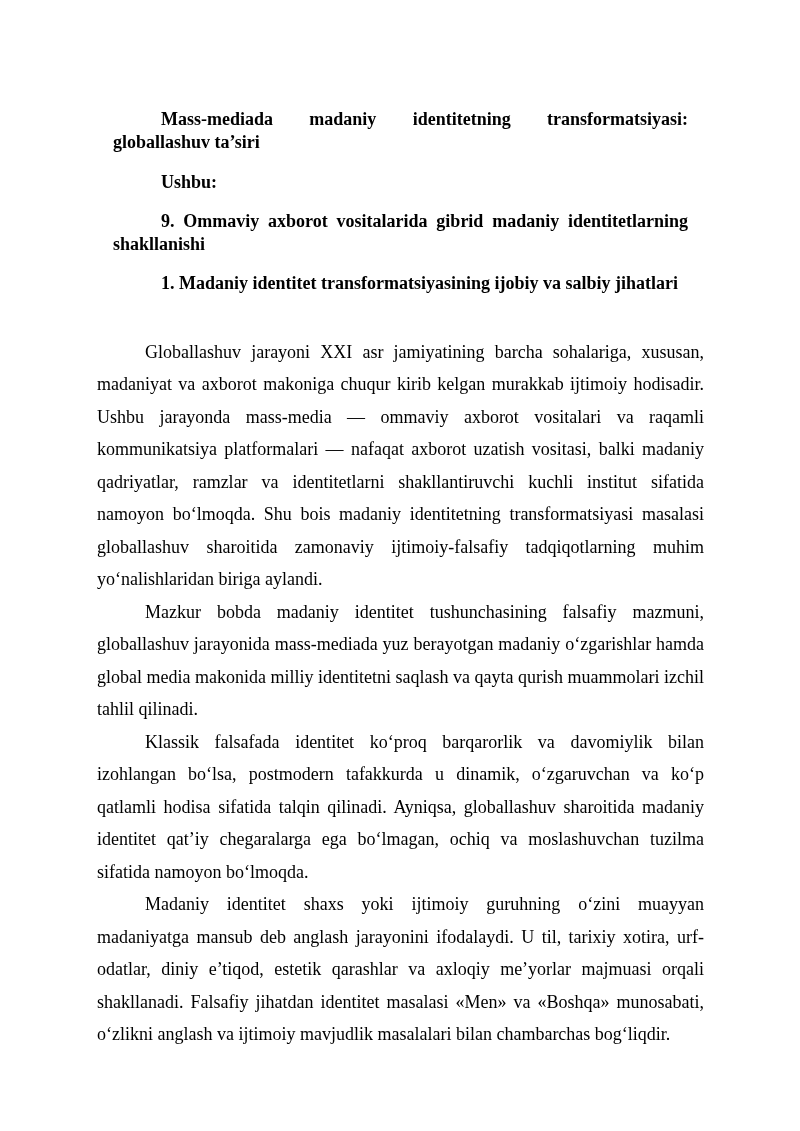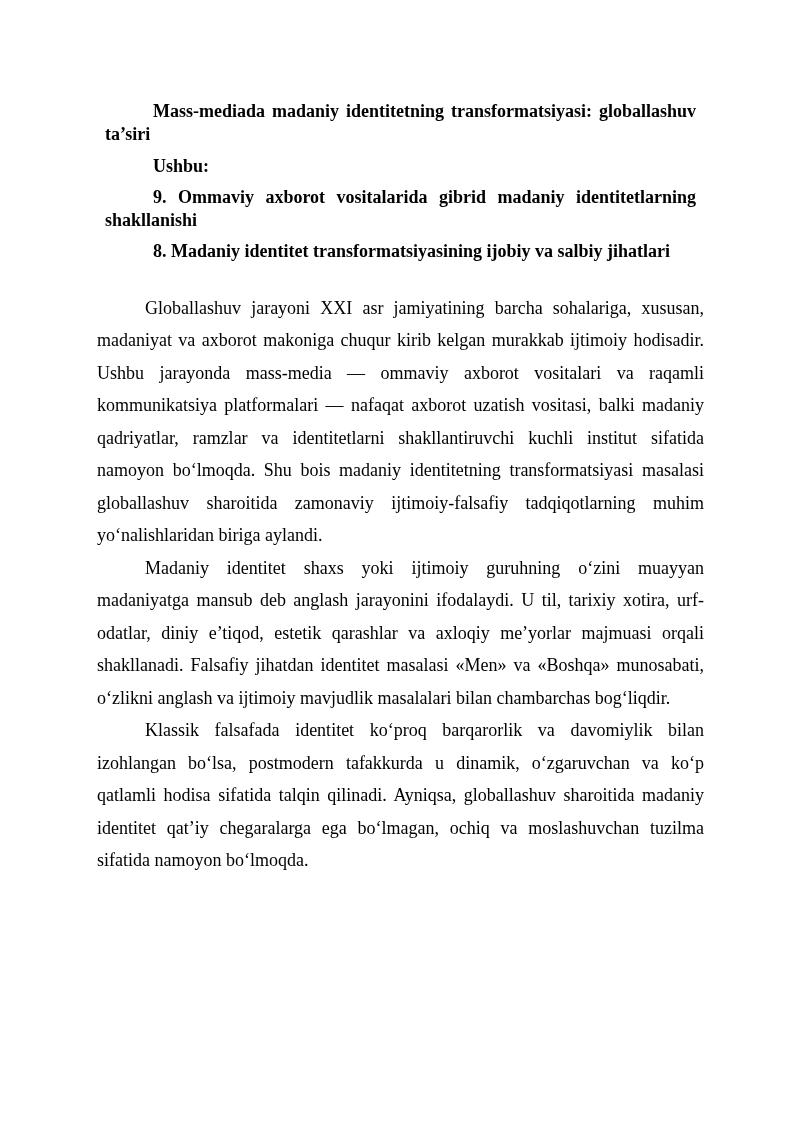--- a/index.html
+++ b/index.html
@@ -12,48 +12,49 @@
     box-sizing: border-box;
     width: 800px;
     height: 1131px;
     background: #ffffff;
     color: #000000;
     padding: 92px 96px 0 97px;
     font-family: "Liberation Serif", "DejaVu Serif", serif;
     overflow: hidden;
   }
   .heading p {
-    margin: 8px;
+    margin: 16px;
     font-weight: bold;
     font-size: 18px;
     line-height: 23.3px;
     text-align: justify;
     text-indent: 48px;
   }
   .bodytext {
-    margin-top: 28px;
+    margin-top: 40px;
   }
   .bodytext p {
     margin: 0;
     font-size: 18px;
     line-height: 32.5px;
     text-align: justify;
     text-indent: 48px;
   }
 </style>
 </head>
 <body>
 
 <div class="page">
   <div class="heading">
     <p>Mass-mediada madaniy identitetning transformatsiyasi: globallashuv ta’siri</p>
     <p>Ushbu:</p>
     <div>
         <p>9. Ommaviy axborot vositalarida gibrid madaniy identitetlarning shakllanishi</p>
-        <p>8. Madaniy identitet transformatsiyasining ijobiy va salbiy jihatlari</p>
+        <p>1. Madaniy identitet transformatsiyasining ijobiy va salbiy jihatlari</p>
       </div>
   </div>
   <div class="bodytext">
       <p>Globallashuv jarayoni XXI asr jamiyatining barcha sohalariga, xususan, madaniyat va axborot makoniga chuqur kirib kelgan murakkab ijtimoiy hodisadir. Ushbu jarayonda mass-media — ommaviy axborot vositalari va raqamli kommunikatsiya platformalari — nafaqat axborot uzatish vositasi, balki madaniy qadriyatlar, ramzlar va identitetlarni shakllantiruvchi kuchli institut sifatida namoyon bo‘lmoqda. Shu bois madaniy identitetning transformatsiyasi masalasi globallashuv sharoitida zamonaviy ijtimoiy-falsafiy tadqiqotlarning muhim yo‘nalishlaridan biriga aylandi.</p>
+      <p>Mazkur bobda madaniy identitet tushunchasining falsafiy mazmuni, globallashuv jarayonida mass-mediada yuz berayotgan madaniy o‘zgarishlar hamda global media makonida milliy identitetni saqlash va qayta qurish muammolari izchil tahlil qilinadi.</p>
+      <p>Klassik falsafada identitet ko‘proq barqarorlik va davomiylik bilan izohlangan bo‘lsa, postmodern tafakkurda u dinamik, o‘zgaruvchan va ko‘p qatlamli hodisa sifatida talqin qilinadi. Ayniqsa, globallashuv sharoitida madaniy identitet qat’iy chegaralarga ega bo‘lmagan, ochiq va moslashuvchan tuzilma sifatida namoyon bo‘lmoqda.</p>
       <p>Madaniy identitet shaxs yoki ijtimoiy guruhning o‘zini muayyan madaniyatga mansub deb anglash jarayonini ifodalaydi. U til, tarixiy xotira, urf-odatlar, diniy e’tiqod, estetik qarashlar va axloqiy me’yorlar majmuasi orqali shakllanadi. Falsafiy jihatdan identitet masalasi «Men» va «Boshqa» munosabati, o‘zlikni anglash va ijtimoiy mavjudlik masalalari bilan chambarchas bog‘liqdir.</p>
-      <p>Klassik falsafada identitet ko‘proq barqarorlik va davomiylik bilan izohlangan bo‘lsa, postmodern tafakkurda u dinamik, o‘zgaruvchan va ko‘p qatlamli hodisa sifatida talqin qilinadi. Ayniqsa, globallashuv sharoitida madaniy identitet qat’iy chegaralarga ega bo‘lmagan, ochiq va moslashuvchan tuzilma sifatida namoyon bo‘lmoqda.</p>
     </div>
 </div>
 
 </body></html>

